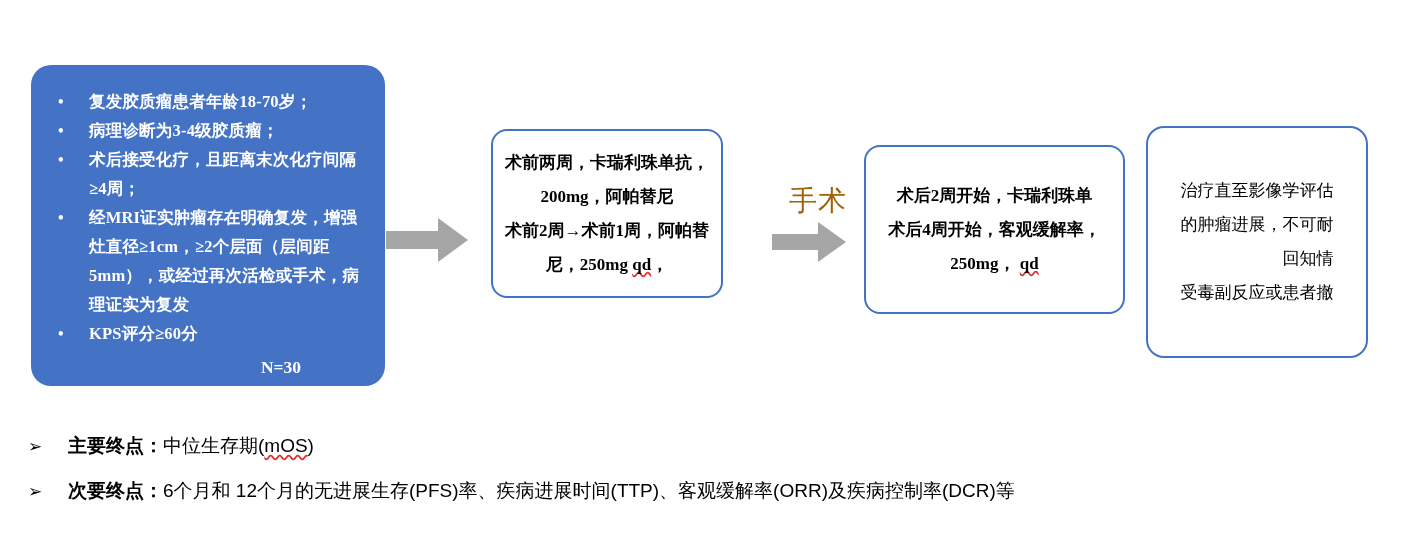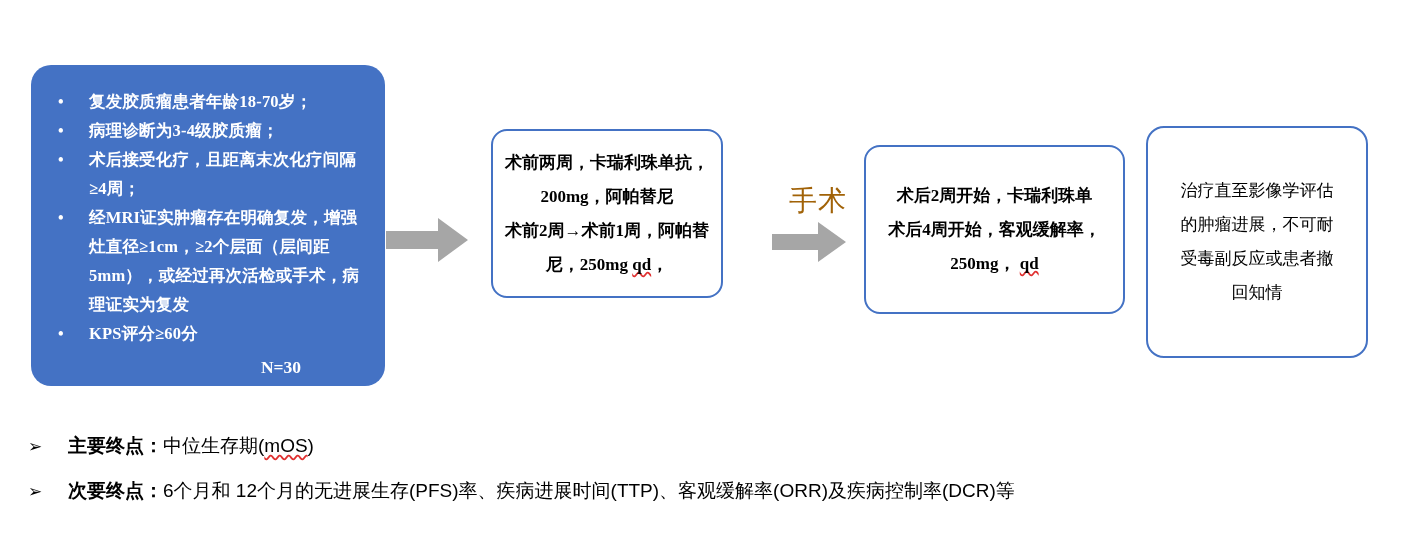--- a/index.html
+++ b/index.html
@@ -83,20 +83,21 @@
   #post-op-box { left: 864px;  top: 145px; width: 261px; height: 169px; }
   #until-pd-box {
     left: 1146px; top: 126px; width: 222px; height: 232px;
     border-radius: 18px;
   }
   #until-pd-box .tx-text {
     font-family: "Liberation Sans", sans-serif;
     font-weight: 400;
     font-size: 17px;
     line-height: 34px;
+    text-align: right;
   }
 
   .spell {
     text-decoration: underline wavy #e03030;
     text-decoration-skip-ink: none;
     text-underline-offset: 2px;
   }
 
   
   .arrow {
@@ -206,22 +207,22 @@
     <div>
       <span>250mg，&nbsp;</span><span class="spell">qd</span>
     </div>
   </div>
 </div>
 
 <div class="tx-box" id="until-pd-box">
   <div class="tx-text">
     <div>治疗直至影像学评估</div>
     <div>的肿瘤进展，不可耐</div>
+    <div>回知情</div>
     <div>受毒副反应或患者撤</div>
-    <div>回知情</div>
   </div>
 </div>
 
 <div id="endpoints">
   <div class="endpoint-row">
     <span class="ep-bullet">➢</span>
     <span class="ep-label">主要终点：</span>
     <span class="ep-value">中位生存期(<span class="spell">mOS</span>)</span>
   </div>
   <div class="endpoint-row">

